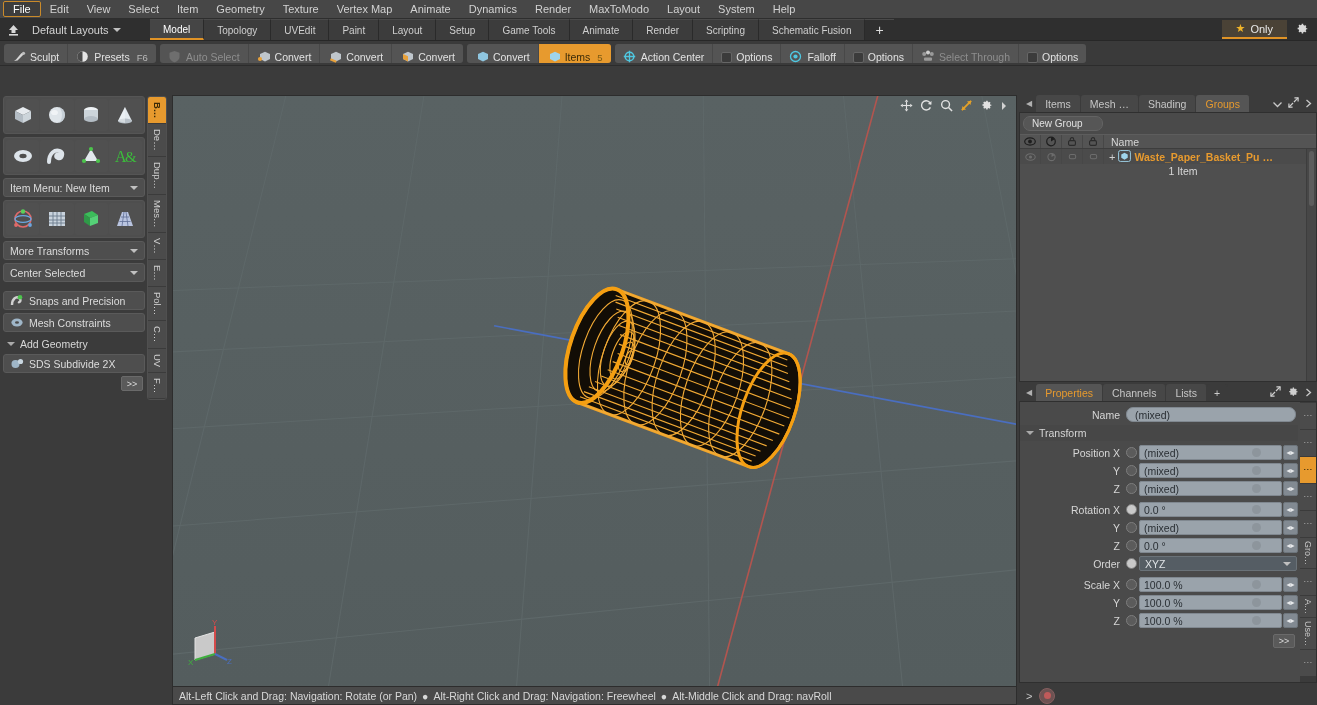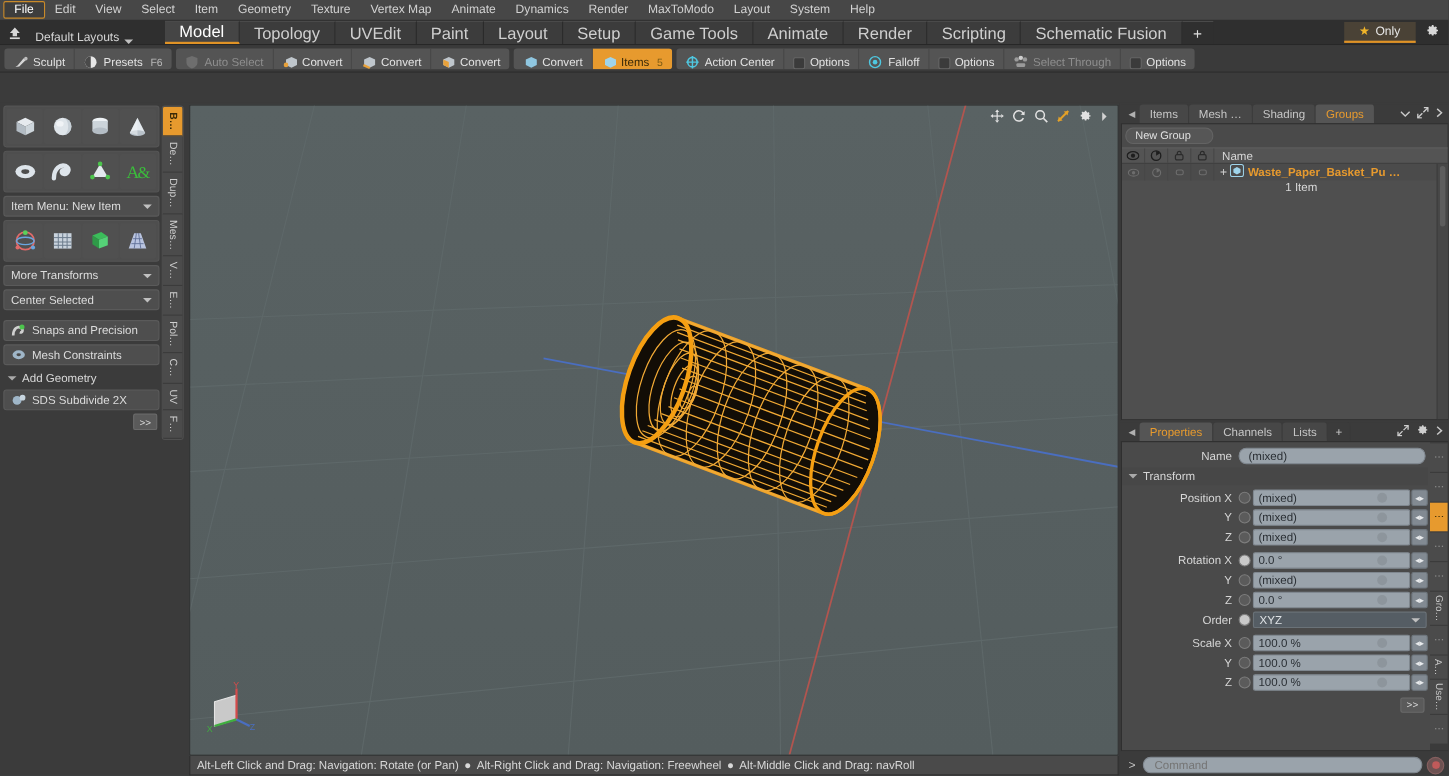--- a/index.html
+++ b/index.html
@@ -43,27 +43,27 @@
     border: 1px solid #c98a2a; margin: 1px 0; border-radius: 2px;
   }
 
   
   .layoutrow {
     height: 22px; background: #2f2f2f; display: flex; align-items: stretch;
     border-bottom: 1px solid #272727;
   }
   .home-ico { width: 26px; display: flex; align-items: center; justify-content: center; }
   .layoutsel {
-    display: flex; align-items: flex-end; padding: 0 10px 0 6px; color: #d4d4d4;
+    display: flex; align-items: center; padding: 0 10px 0 6px; color: #d4d4d4;
     font-size: 11px; min-width: 120px;
   }
   .layoutsel .caret { margin-left: 5px; }
   .ltabs { display: flex; align-items: stretch; margin-left: 4px; }
   .ltab {
-    padding: 0 13px; display: flex; align-items: center; font-size: 15px;
+    padding: 0 13px; display: flex; align-items: center; font-size: 10px;
     color: #cfcfcf; background: #3c3c3c; border-right: 1px solid #2a2a2a;
     border-top: 1px solid #4a4a4a; white-space: nowrap;
   }
   .ltab.sel { background: #454545; color: #ffffff; border-bottom: 2px solid #e09326; }
   .ltab.plus { background: #2f2f2f; border-right: none; padding: 0 10px; font-size: 14px; color: #ddd; }
   .ltabs-right { margin-left: auto; display: flex; align-items: center; padding-right: 4px; }
   .only-btn {
     display: flex; align-items: center; gap: 5px; padding: 2px 14px;
     background: #4a4236; border-bottom: 2px solid #e09326; color: #e8e8e8; font-size: 11px;
   }
@@ -1019,20 +1019,19 @@
           <div class="rvt">Gro…</div>
           <div class="rvt dots">⋮</div>
           <div class="rvt">A…</div>
           <div class="rvt">Use…</div>
           <div class="rvt dots">⋮</div>
         </div>
       </div>
 
       <div class="cmdbar">
         <span class="cmd-gt">&gt;</span>
-        <input class="cmd-field" placeholder="Command" style="">
         <div class="cmd-rec">
             <i></i>
           </div>
       </div>
     </div>
   </div>
 </div>
 
 </body></html>

